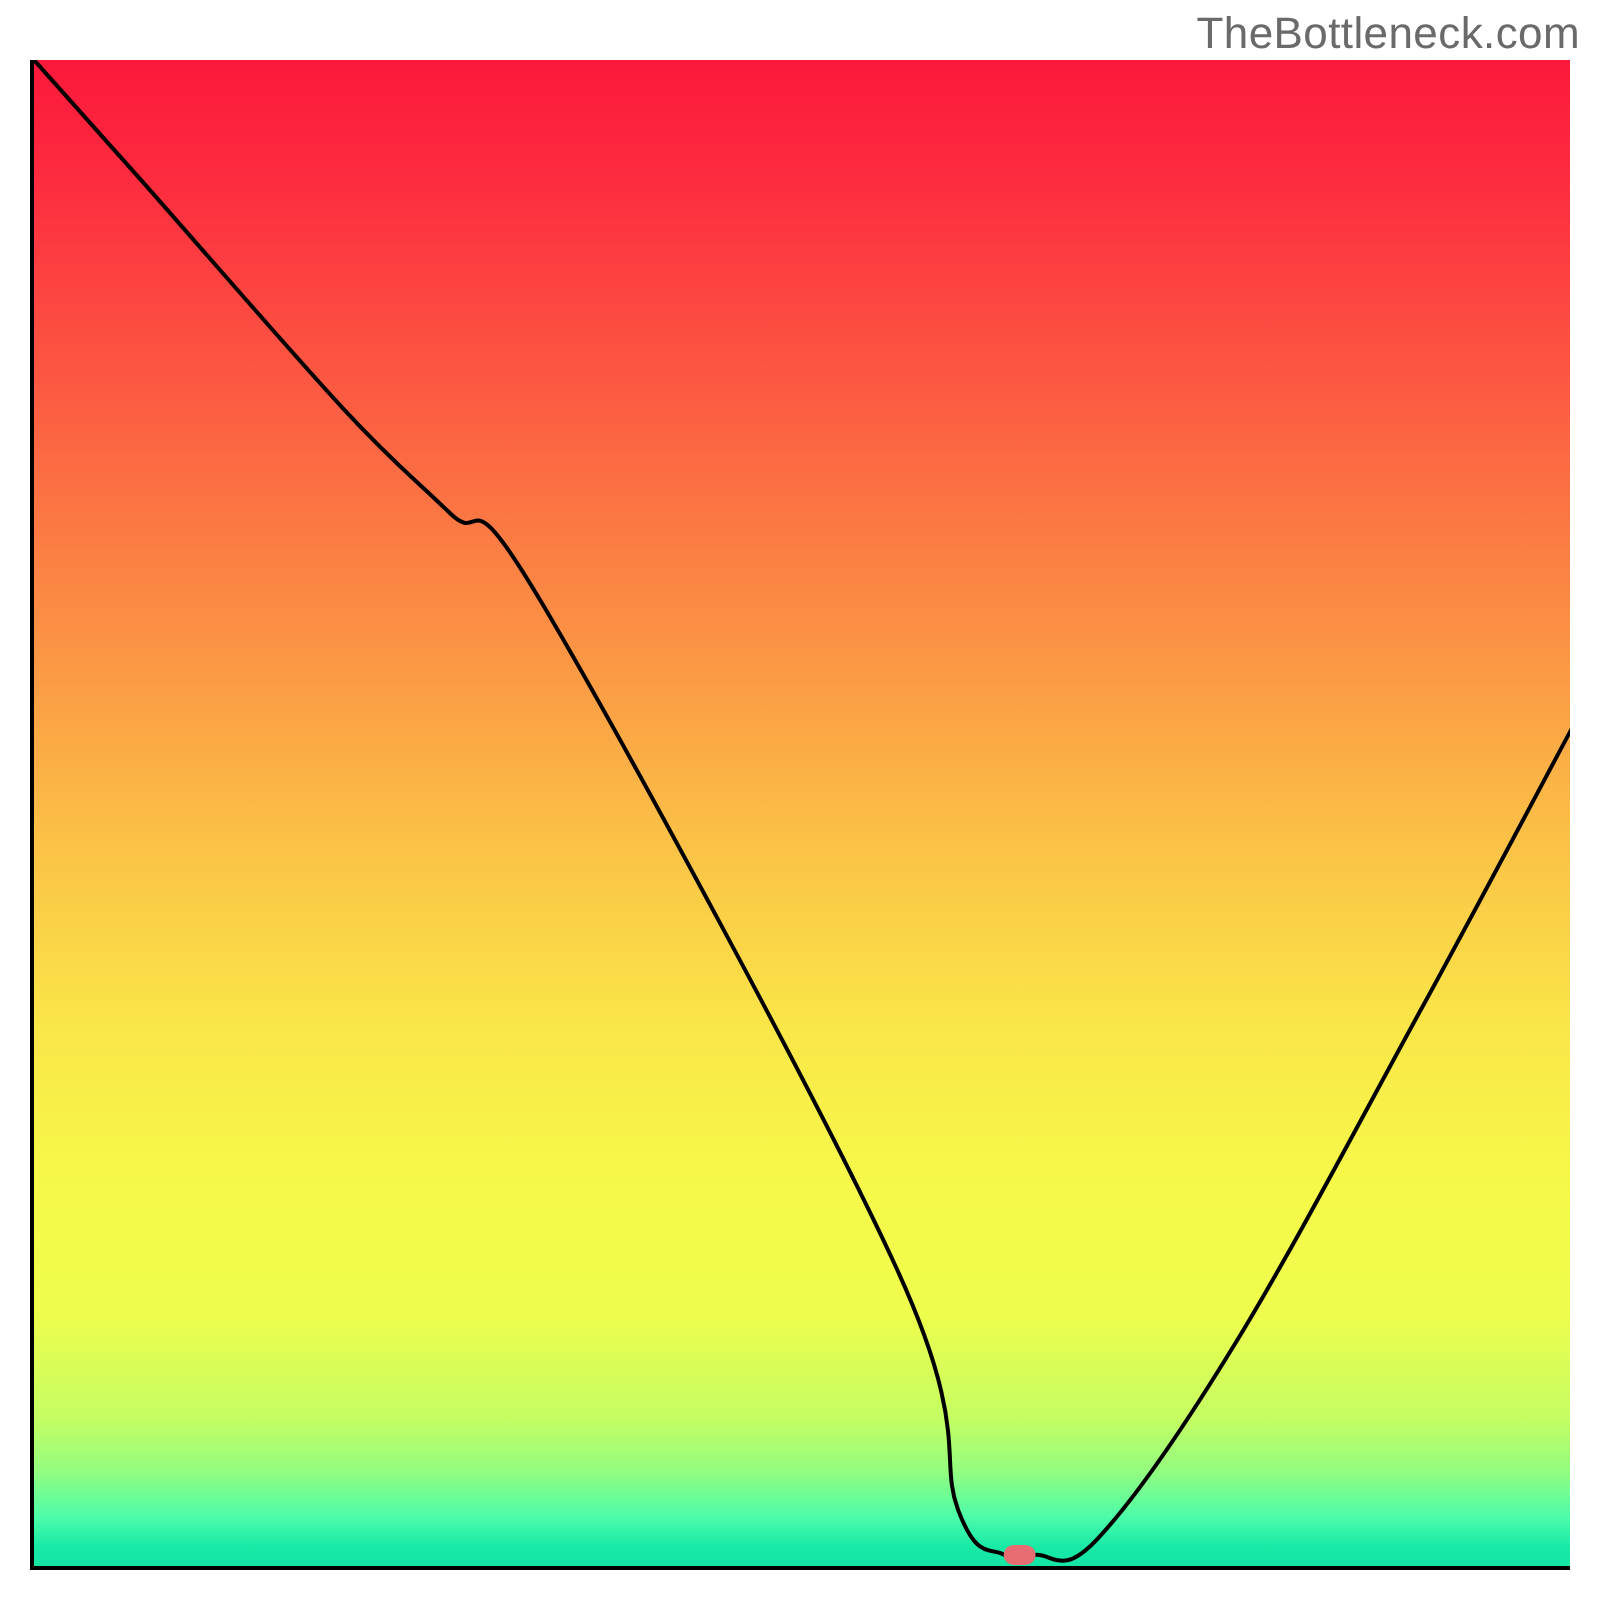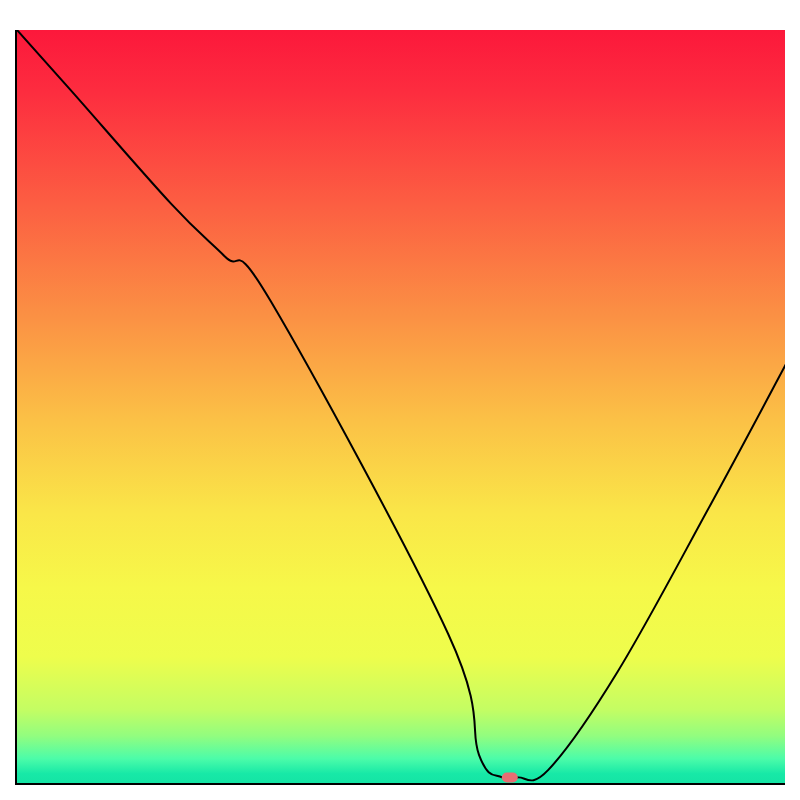--- a/index.html
+++ b/index.html
@@ -45,20 +45,21 @@
   }
   svg.bg { z-index: 1; }
   svg.curve { z-index: 3; }
   svg.markers { z-index: 4; }
 </style>
 </head>
 <body>
 
 <div class="chart-container">
 
+  <div class="watermark">TheBottleneck.com</div>
 
   <div class="plot-area">
     <svg class="bg" viewBox="0 0 100 100" preserveAspectRatio="none">
         <defs>
           <linearGradient id="gradBG" x1="0" y1="0" x2="0" y2="1">
             <stop offset="0%" stop-color="#fc183b"></stop>
             <stop offset="8%" stop-color="#fd2c3f"></stop>
             <stop offset="23%" stop-color="#fc5e42"></stop>
             <stop offset="38%" stop-color="#fb9144"></stop>
             <stop offset="52%" stop-color="#fbc246"></stop>

